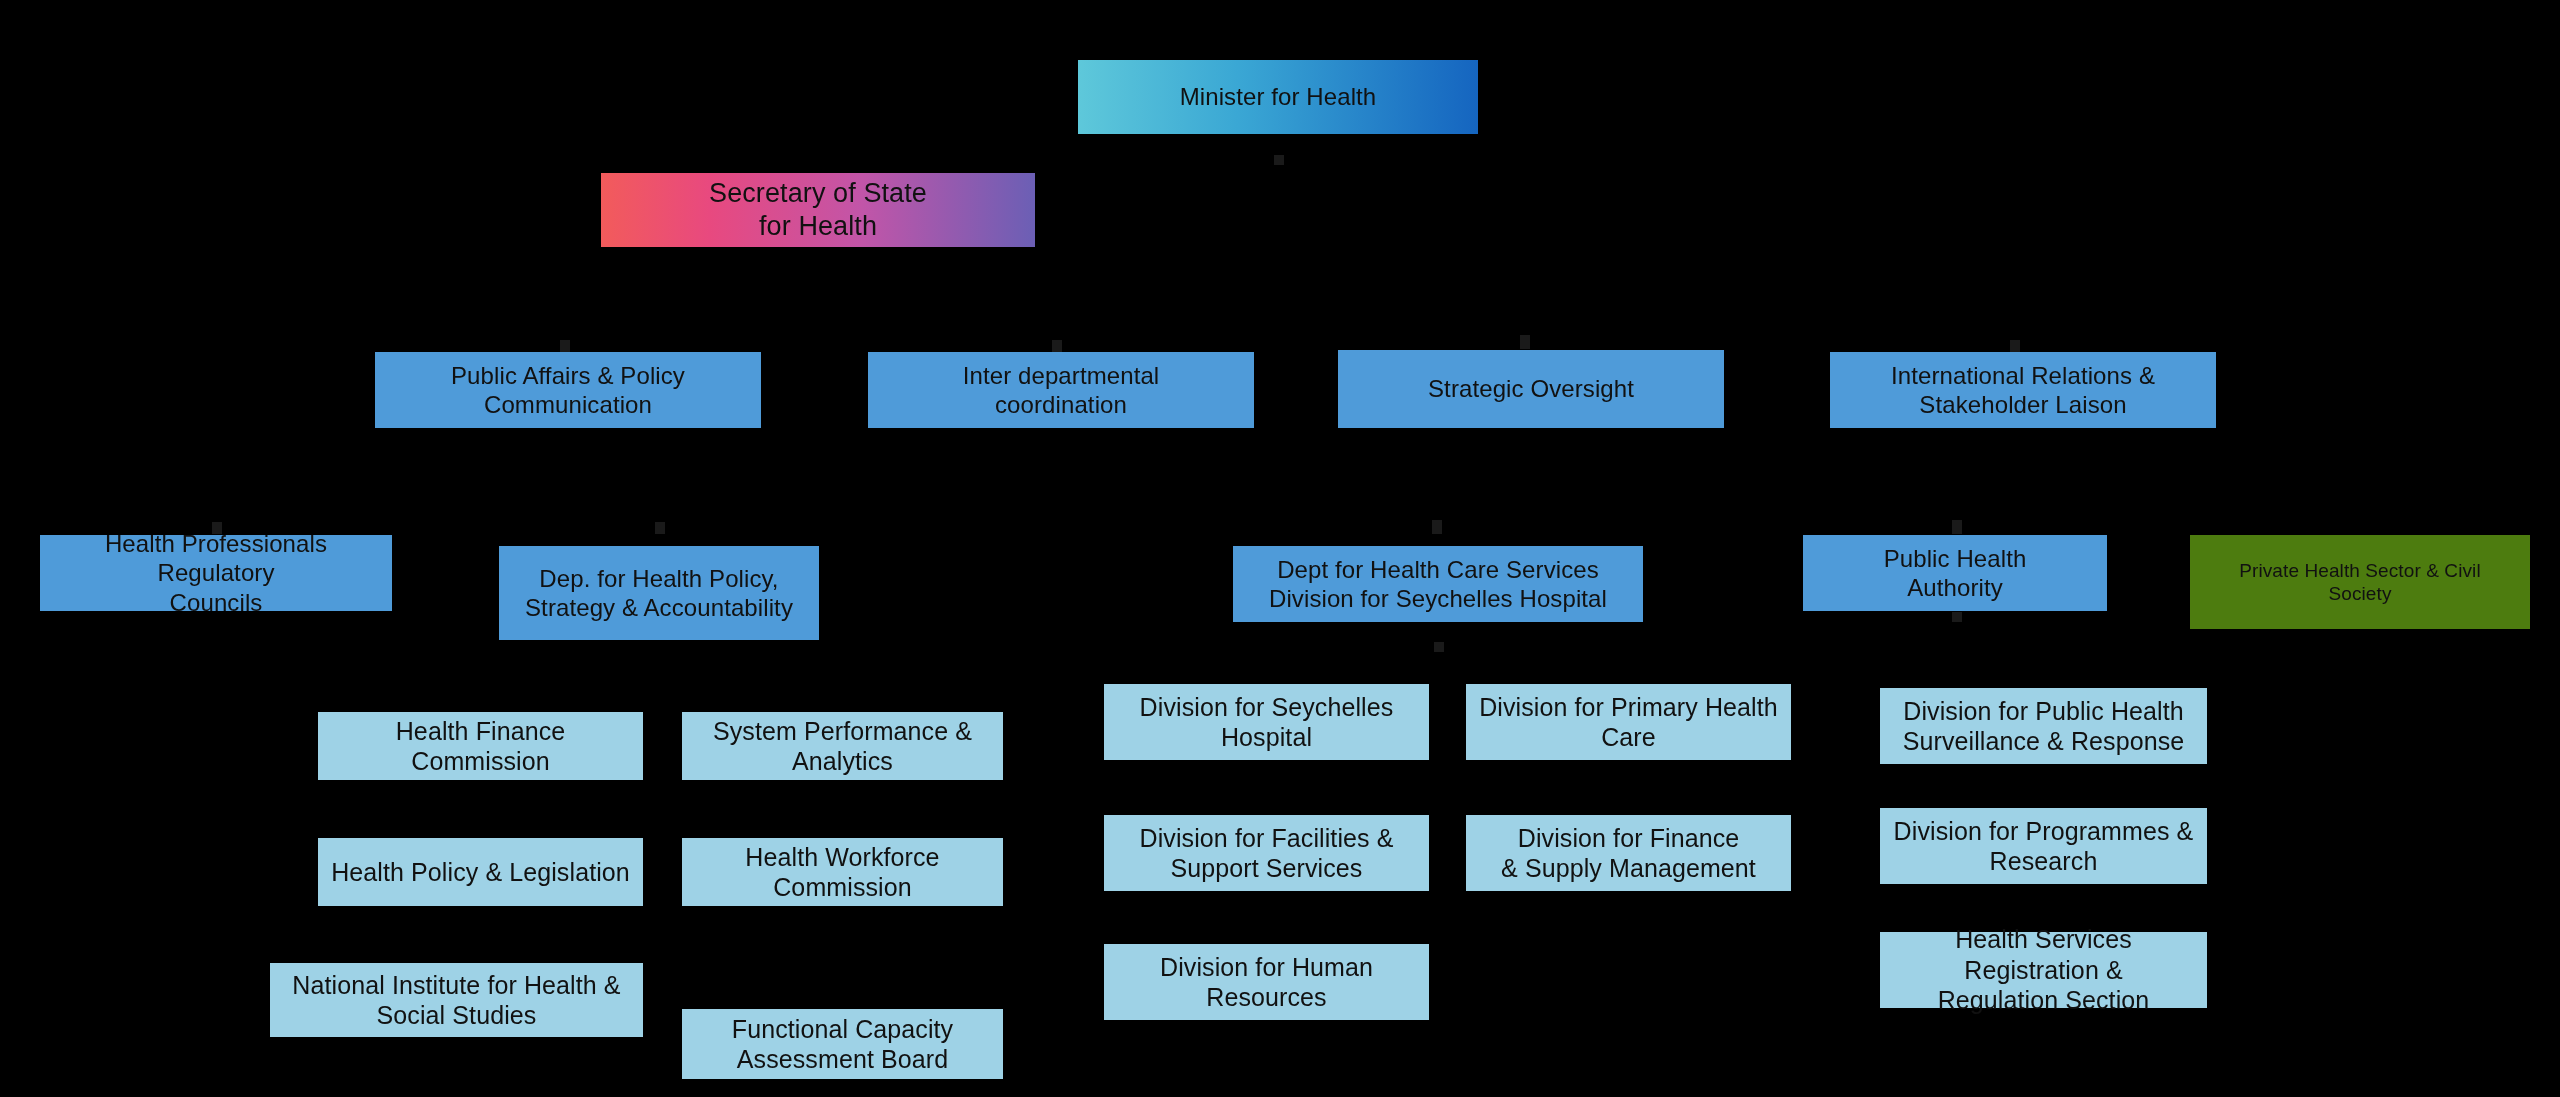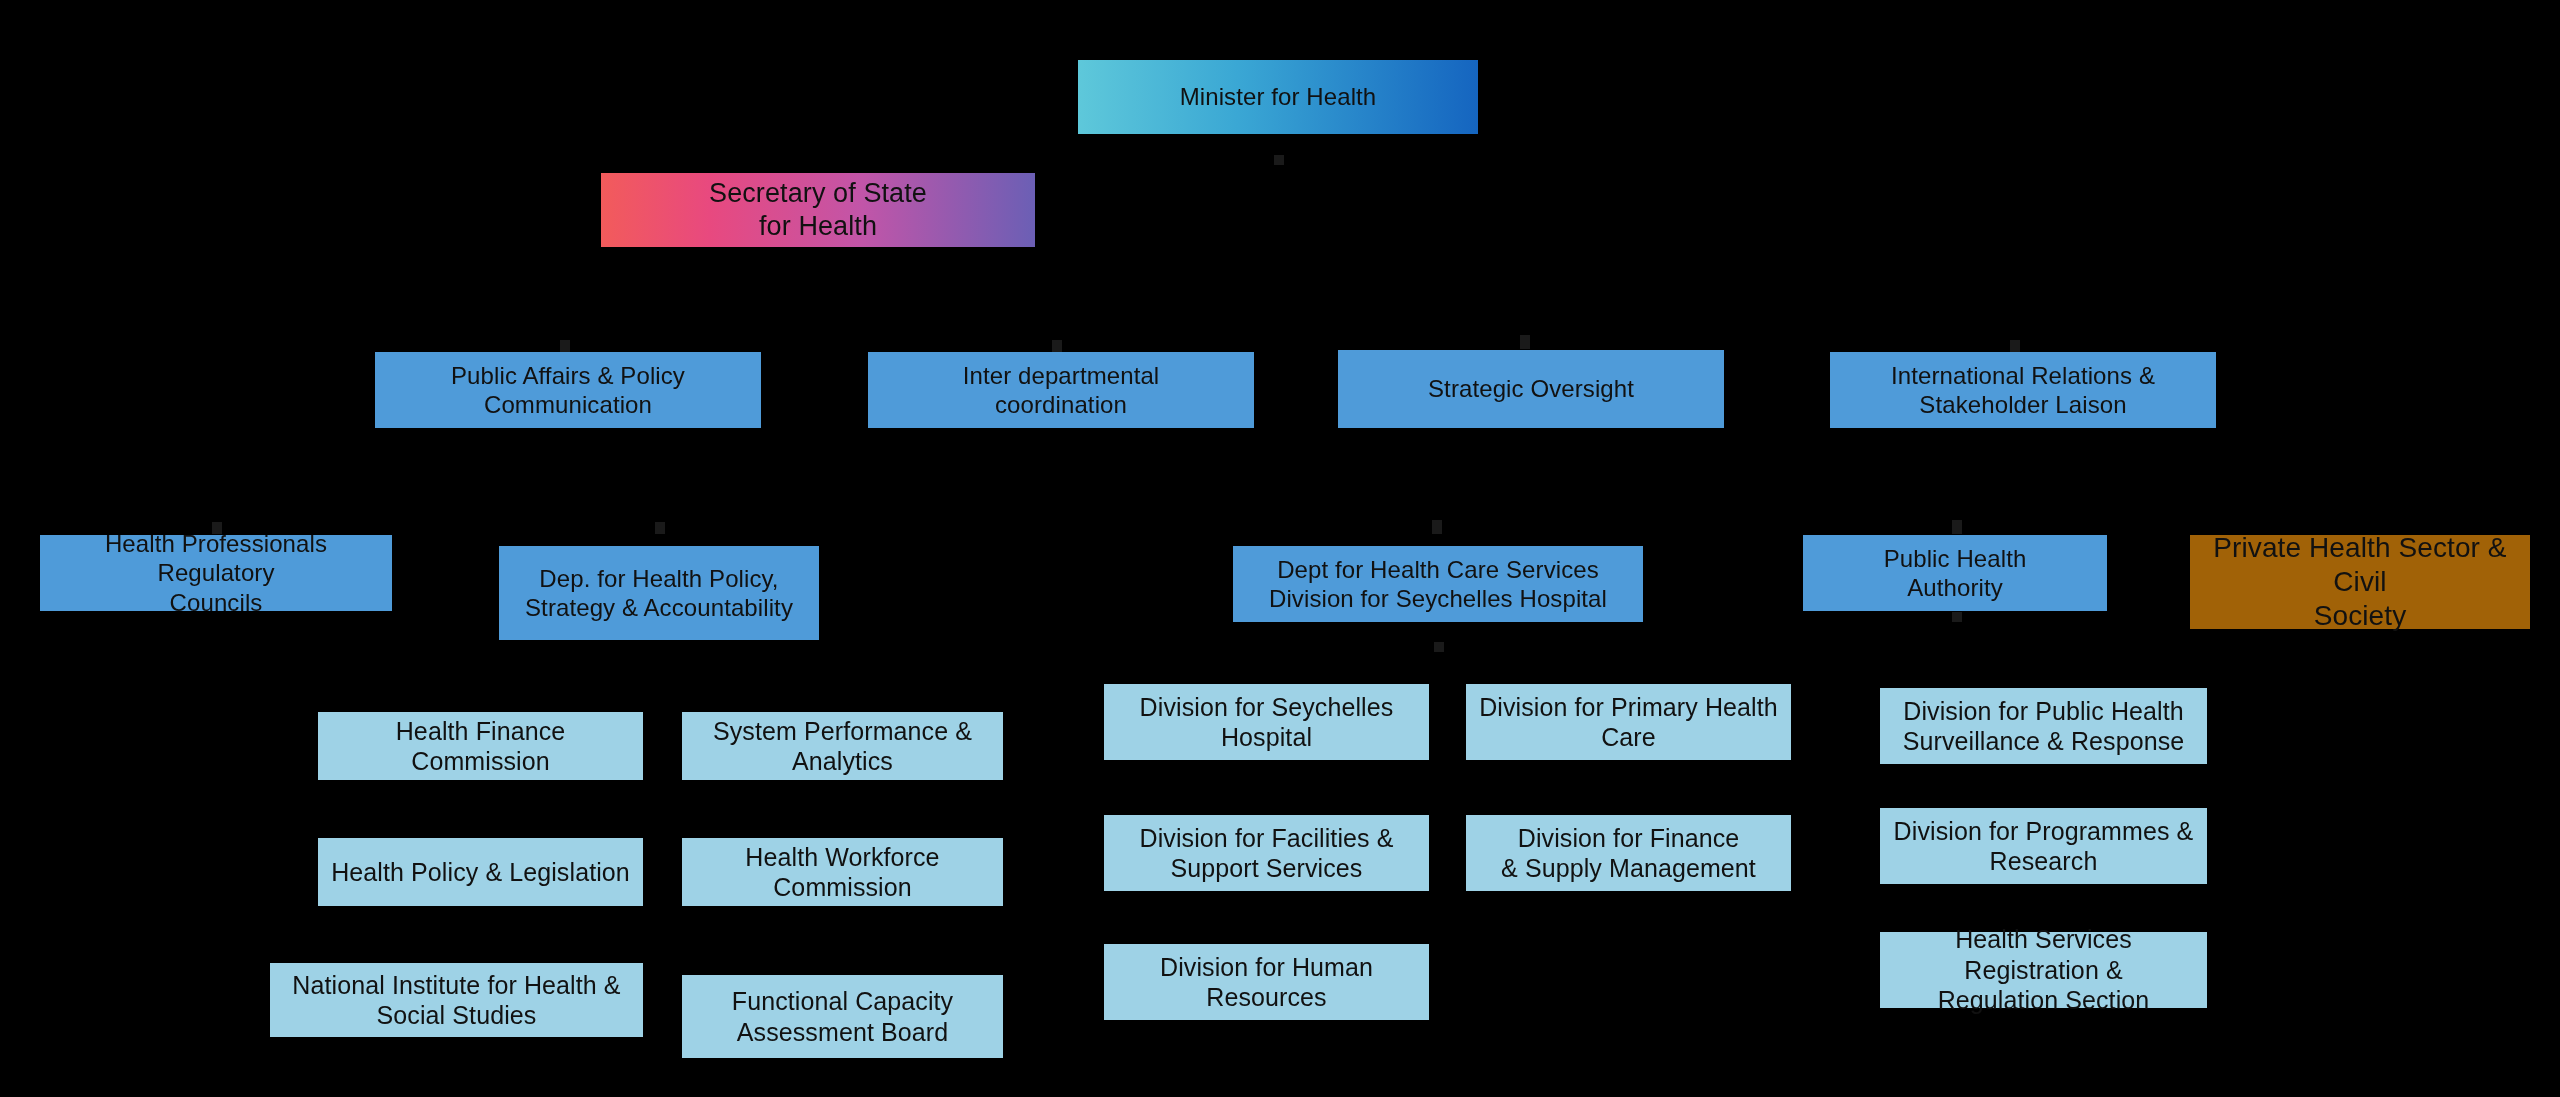--- a/index.html
+++ b/index.html
@@ -36,22 +36,22 @@
   }
   .node-level-2 {
     background: linear-gradient(90deg, #f25b5b 0%, #e8497f 25%, #c255a8 60%, #6b5fb5 100%);
     font-size: 27px;
   }
   .node-mid {
     background: #4f9bd9;
     font-size: 24px;
   }
   .node-mid-gray {
-    background: #a16207;
-    font-size: 28px;
+    background: #4d7c0f;
+    font-size: 19px;
   }
   .node-leaf {
     background: #9ed2e6;
     font-size: 25px;
   }
   .connector {
     position: absolute;
     background: #1a1a1a;
   }
 </style>
@@ -110,21 +110,21 @@
 
   <div class="node node-leaf" style="left:270px; top:963px; width:373px; height:74px;">National Institute for Health &amp;
 Social Studies</div>
 
   <div class="node node-leaf" style="left:682px; top:838px; width:321px; height:68px;">Health Workforce
 Commission</div>
 
   <div class="node node-leaf" style="left:682px; top:712px; width:321px; height:68px;">System Performance &amp;
 Analytics</div>
 
-  <div class="node node-leaf" style="left:682px; top:975px; width:321px; height:83px;">Functional Capacity
+  <div class="node node-leaf" style="left:682px; top:1009px; width:321px; height:70px;">Functional Capacity
 Assessment Board</div>
 
   <div class="node node-leaf" style="left:1104px; top:684px; width:325px; height:76px;">Division for Seychelles
 Hospital</div>
 
   <div class="node node-leaf" style="left:1104px; top:815px; width:325px; height:76px;">Division for Facilities &amp;
 Support Services</div>
 
   <div class="node node-leaf" style="left:1104px; top:944px; width:325px; height:76px;">Division for Human
 Resources</div>

